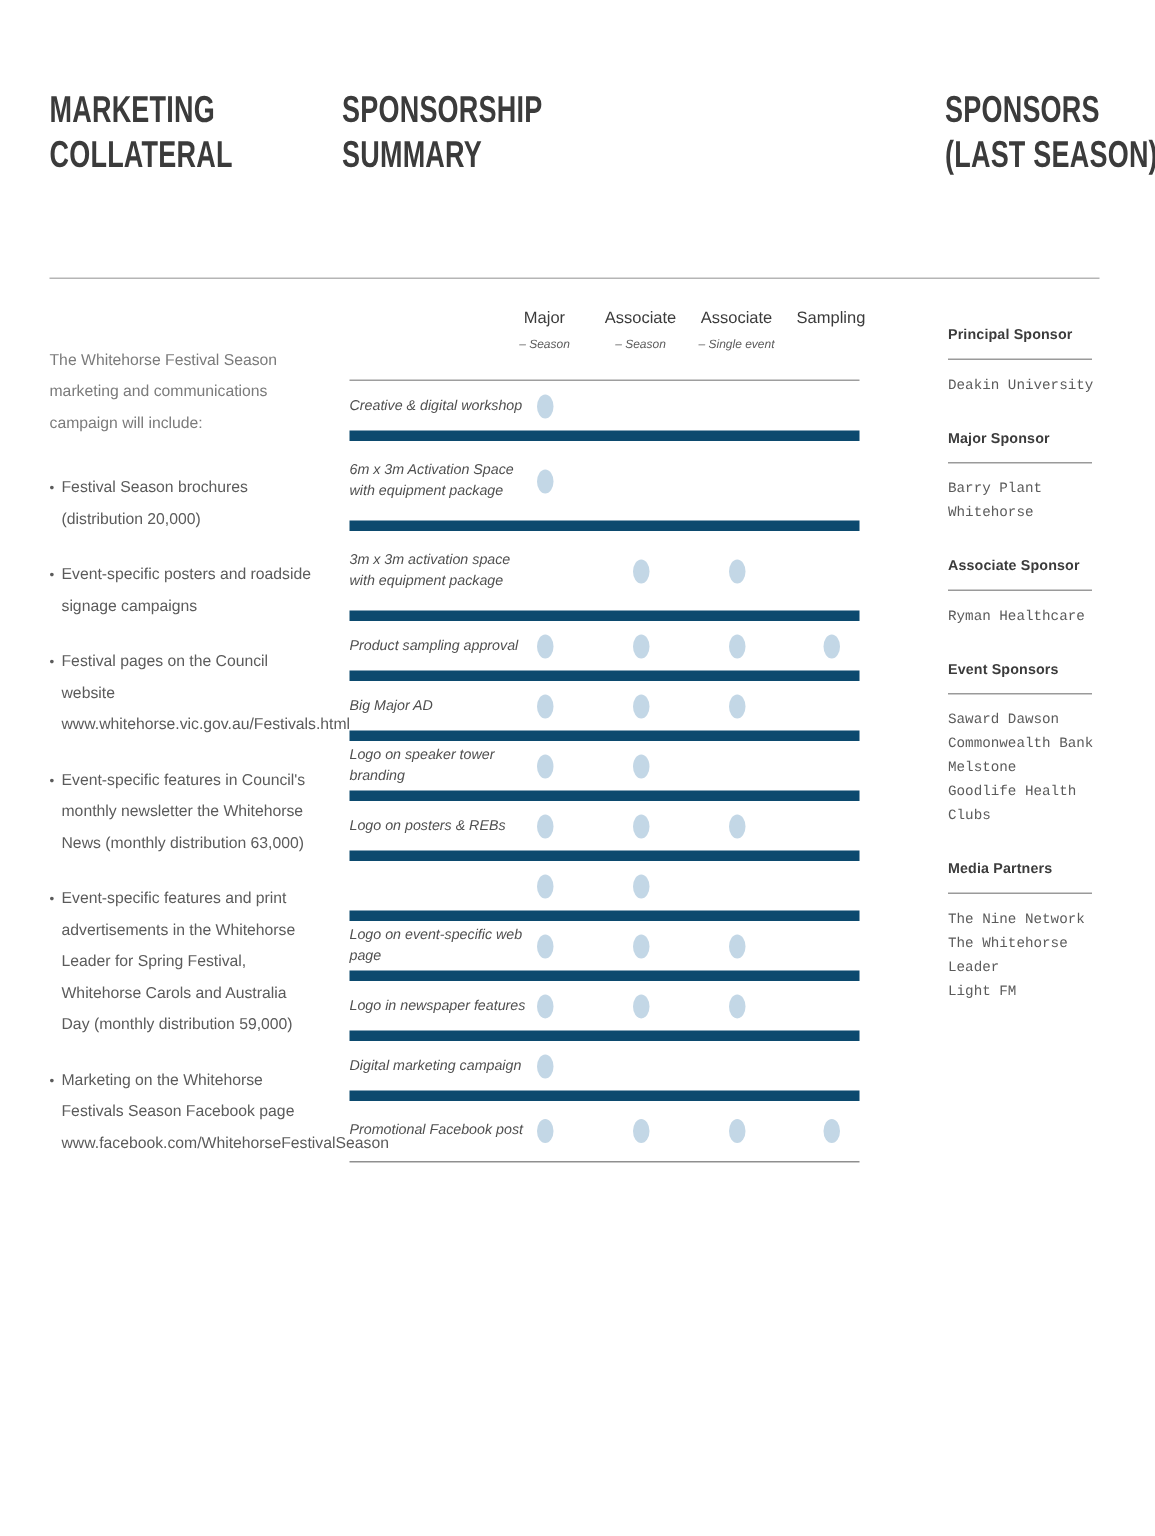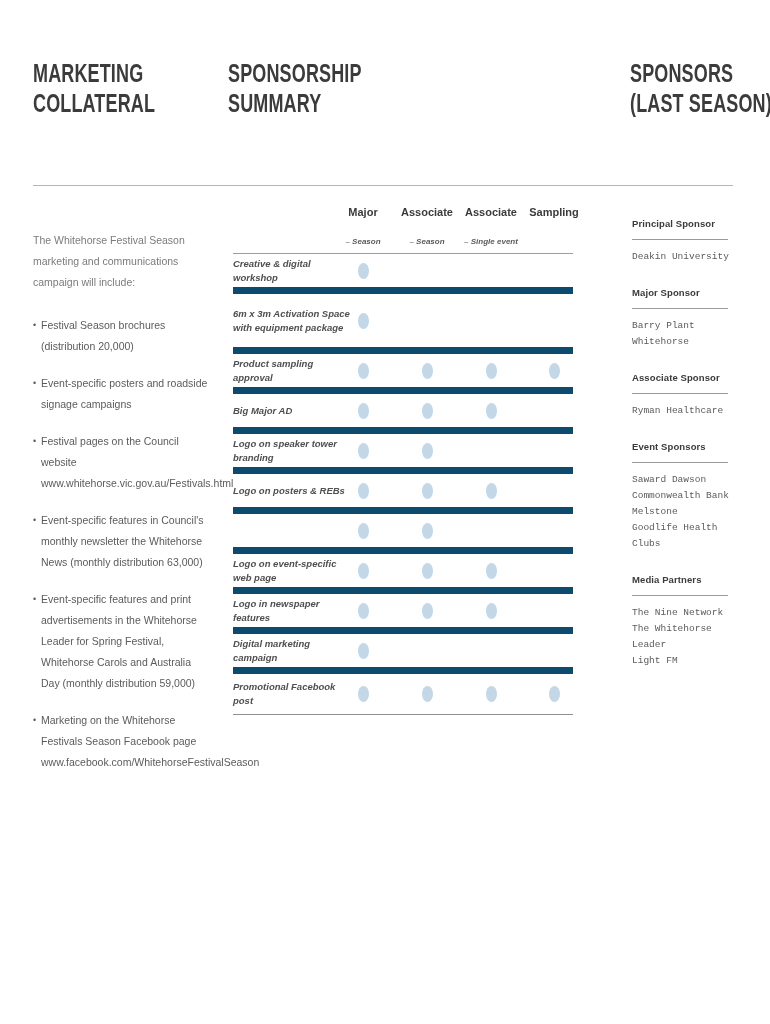--- a/index.html
+++ b/index.html
@@ -84,21 +84,20 @@
     color: #5b5b5b;
     font-size: 9px;
   }
 
   
   .table {
     position: absolute;
     left: 233px;
     top: 205px;
     width: 340px;
-    font-weight: bold;
   }
   .t-head {
     position: relative;
     height: 48px;
   }
   .t-head .col {
     position: absolute;
     top: 0;
     width: 86px;
     text-align: center;
@@ -108,21 +107,21 @@
     font-size: 11px;
     color: #3b3b3b;
     line-height: 14px;
   }
   .t-head .col .sub {
     display: block;
     font-size: 8px;
     font-style: italic;
     color: #5b5b5b;
     line-height: 14px;
-    margin-top: 16px;
+    margin-top: 4px;
   }
   .t-rule {
     height: 1px;
     background: #9e9e9e;
     width: 340px;
   }
 
   .t-row {
     position: relative;
     border-bottom: 7px solid #0c4a6e;
@@ -247,20 +246,27 @@
           <div class="dots">
             <span class="dot" style="left: 130px; background: rgb(195, 215, 230);"></span>
           </div>
         </div>
         <div class="t-row" style="height: 60px;">
           <div class="label">6m x 3m Activation Space with equipment package</div>
           <div class="dots">
             <span class="dot" style="left: 130px; background: rgb(195, 215, 230);"></span>
           </div>
         </div>
+        <div class="t-row" style="height: 60px;">
+          <div class="label">3m x 3m activation space with equipment package</div>
+          <div class="dots">
+            <span class="dot" style="left: 194px; background: rgb(195, 215, 230);"></span>
+            <span class="dot" style="left: 258px; background: rgb(195, 215, 230);"></span>
+          </div>
+        </div>
         <div class="t-row" style="height: 40px;">
           <div class="label">Product sampling approval</div>
           <div class="dots">
             <span class="dot" style="left: 130px; background: rgb(195, 215, 230);"></span>
             <span class="dot" style="left: 194px; background: rgb(195, 215, 230);"></span>
             <span class="dot" style="left: 258px; background: rgb(195, 215, 230);"></span>
             <span class="dot" style="left: 321px; background: rgb(195, 215, 230);"></span>
           </div>
         </div>
         <div class="t-row" style="height: 40px;">

